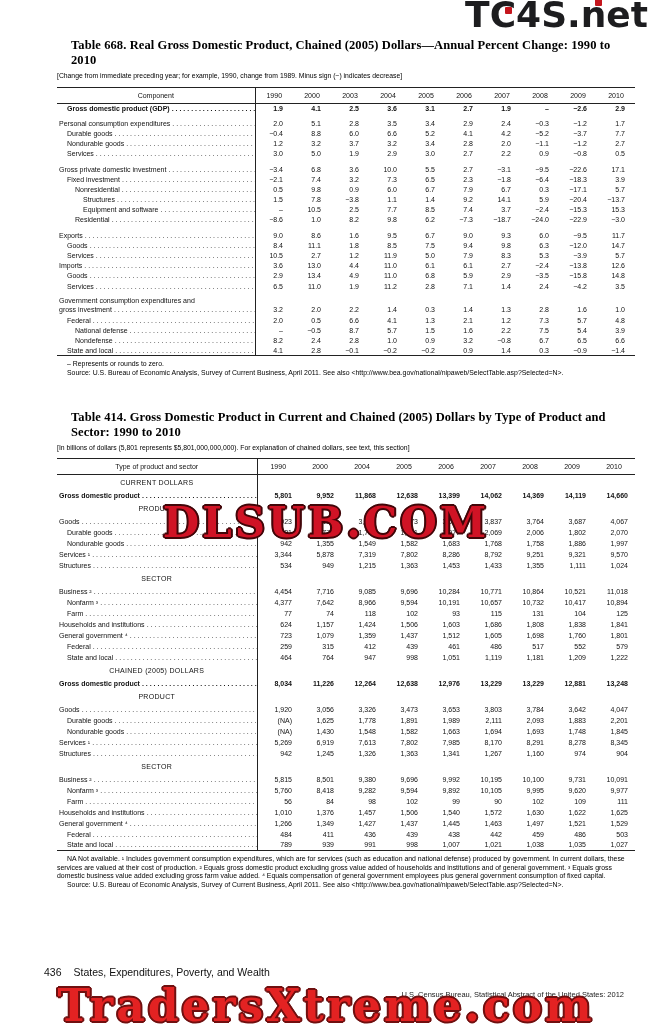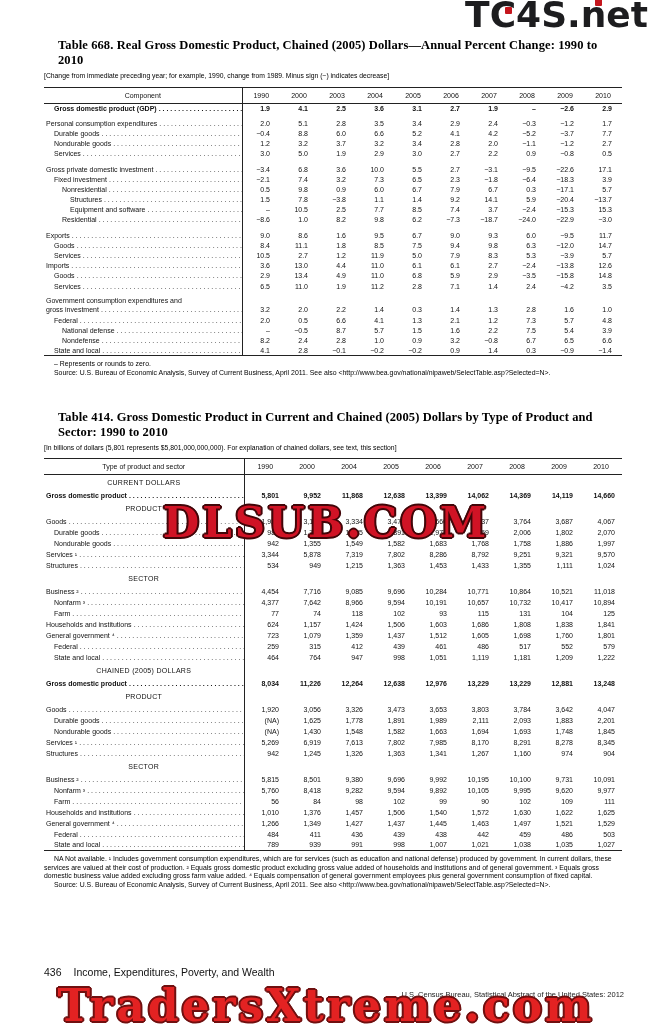--- a/index.html
+++ b/index.html
@@ -1,18 +1,18 @@
 <!DOCTYPE html>
 <html><head>
 <meta charset="utf-8">
 <style>
   html,body { margin:0; padding:0; background:#fff; }
   .page { position:relative; width:652px; height:1024px; background:#ffffff; overflow:hidden;
           font-family:"Liberation Sans", sans-serif; color:#111; }
-  .content { padding:38px 30px 0 44px; }
+  .content { padding:38px 30px 0 44px;margin-left:13px; }
 
   .tbl-title { font:bold 12.5px/15px "Liberation Serif", serif; color:#000; max-width:575px;
                margin:0 0 4px 14px; letter-spacing:.1px; }
   .tbl-title.second { margin-top:32px; }
   .tbl-note { font-size:6.8px; line-height:8.5px; color:#000; margin:0 0 6px 0; max-width:578px; }
 
   table { border-collapse:collapse; table-layout:fixed; width:578px; font-size:7px; line-height:9px;
           color:#111; border-bottom:1px solid #222; }
   #t668 col { width:38px; }  #t668 col:first-child { width:198px; }
   #t669 col { width:42px; }  #t669 col:first-child { width:200px; }
@@ -1018,21 +1018,21 @@
         </tbody>
       </table>
     <div class="footnotes">
         <div class="footnote">NA Not available. ¹ Includes government consumption expenditures, which are for services (such as education and national defense) produced by government. In current dollars, these services are valued at their cost of production. ² Equals gross domestic product excluding gross value added of households and institutions and of general government. ³ Equals gross domestic business value added excluding gross farm value added. ⁴ Equals compensation of general government employees plus general government consumption of fixed capital.</div>
         <div class="footnote">Source: U.S. Bureau of Economic Analysis, Survey of Current Business, April 2011. See also &lt;http://www.bea.gov/national/nipaweb/SelectTable.asp?Selected=N&gt;.</div>
       </div>
 
   </div>
 
   <div class="page-footer">
-    <span class="pagenum">436</span><span class="section-name">Income, Expenditures, Poverty, and Wealth</span>
+    <span class="pagenum">436</span><span class="section-name">States, Expenditures, Poverty, and Wealth</span>
   </div>
   <div class="credit">U.S. Census Bureau, Statistical Abstract of the United States: 2012</div>
 
   <div class="wm-top">
     <span>TC4S.net</span>
     <span class="reddot d1"></span>
     <span class="reddot d2"></span>
   </div>
   <div class="wm-mid">DLSUB.COM</div>
   <div class="wm-bottom">TradersXtreme.com</div>

